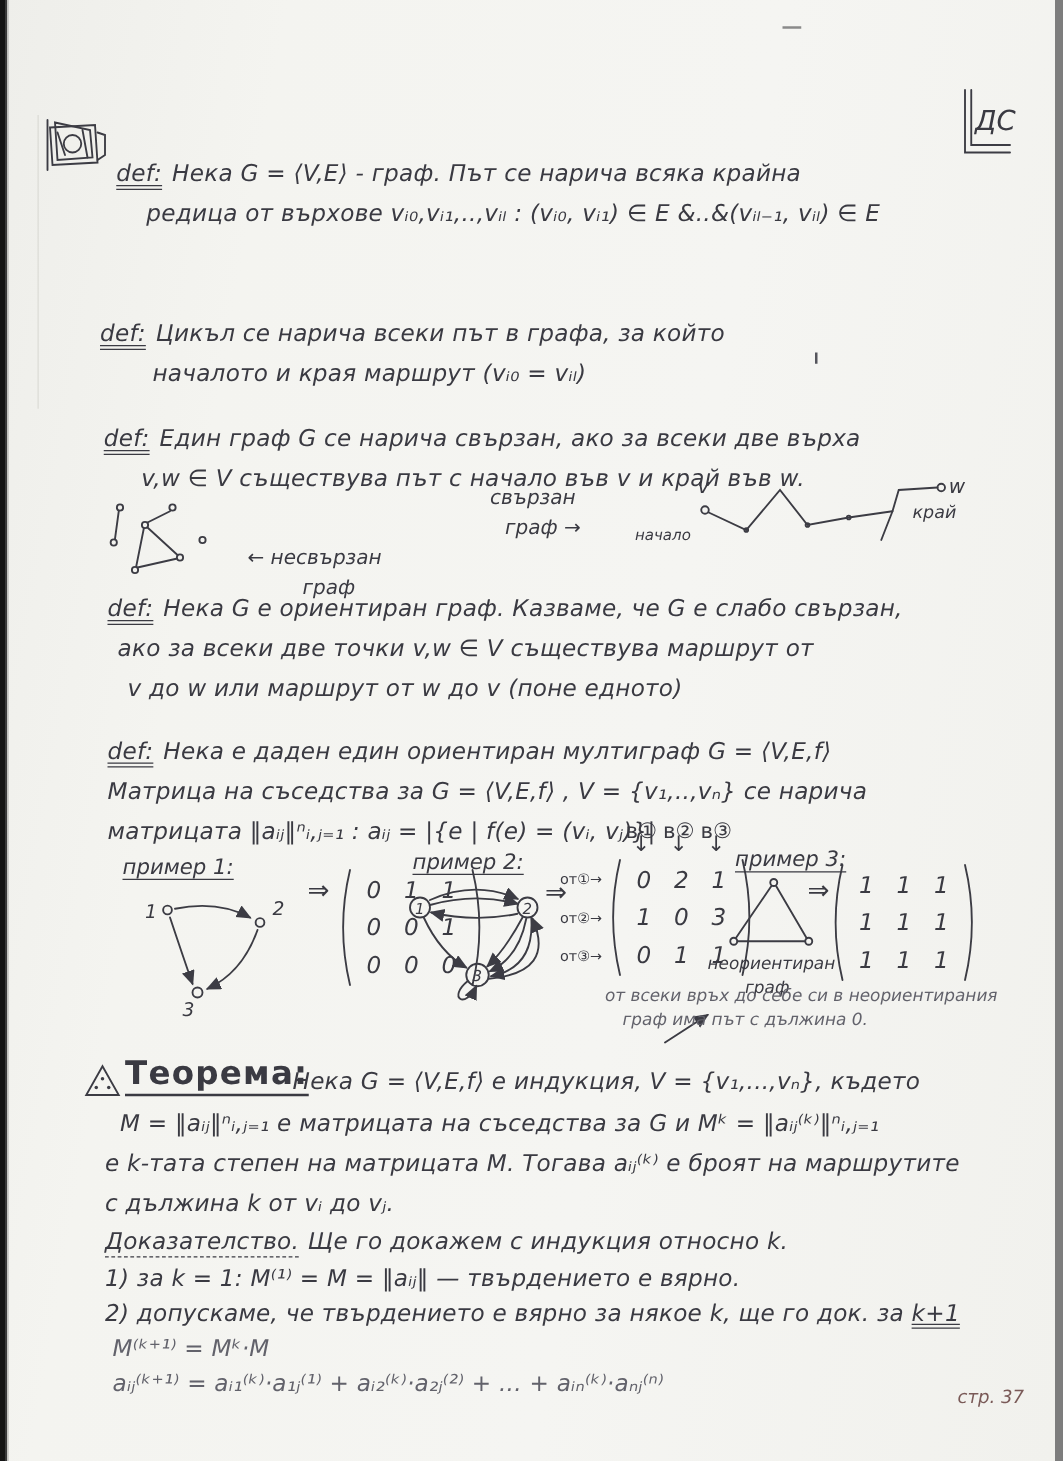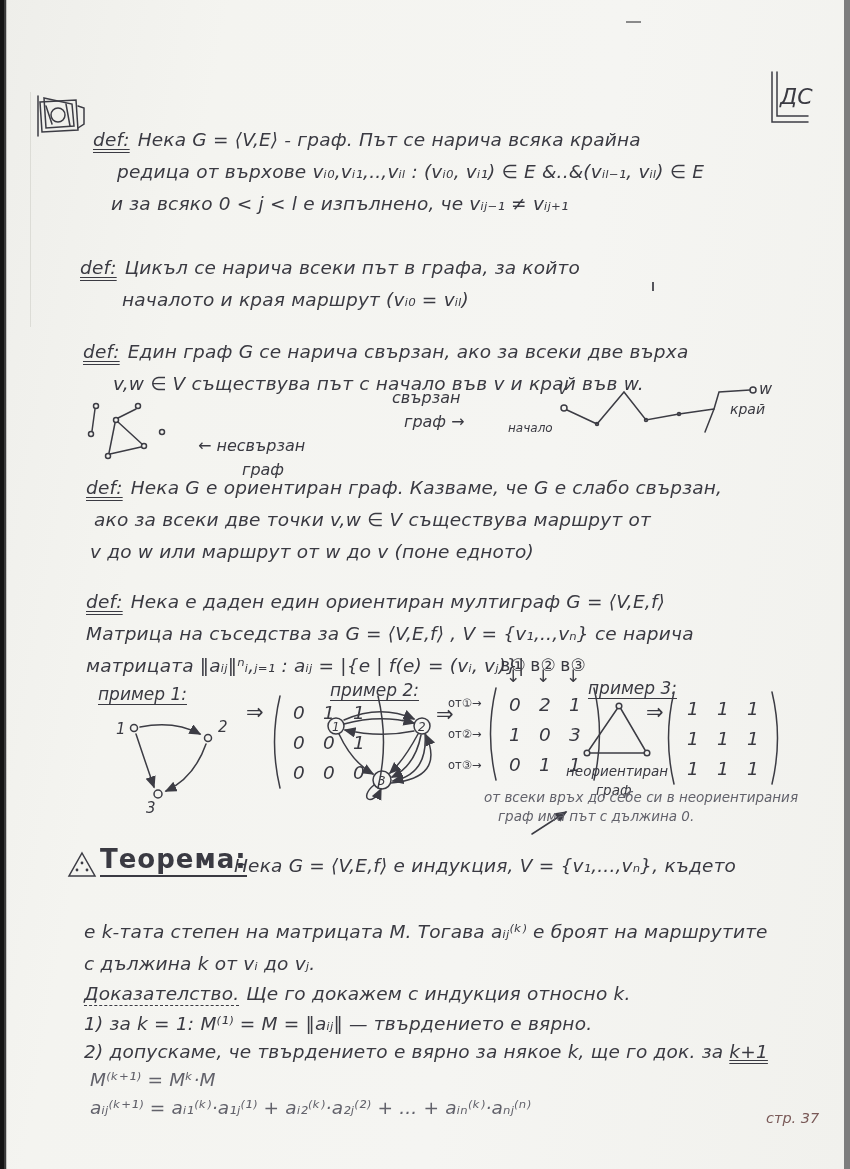--- a/index.html
+++ b/index.html
@@ -59,21 +59,20 @@
     <svg width="56" height="62" viewBox="0 0 56 62">
       <path class="ink" d="M12,4 L12,54 L48,54" stroke-width="2"></path>
       <path class="ink" d="M17,4 L17,48 L48,48" stroke-width="1.5"></path>
       <text x="20" y="36" font-size="22" font-style="normal">ДС</text>
     </svg>
   </div>
 
   <div class="block hw" style="left:93px;top:124px;">
     <div class="line"><span class="def-label">def:</span><span>Нека G = ⟨V,E⟩ - граф. Път се нарича всяка крайна</span></div>
     <div class="line" style="margin-left:24px;">редица от върхове vᵢ₀,vᵢ₁,..,vᵢₗ : (vᵢ₀, vᵢ₁) ∈ E &amp;..&amp;(vᵢₗ₋₁, vᵢₗ) ∈ E</div>
-    <div class="line" style="margin-left:18px;">и за всяко 0 &lt; j &lt; l е изпълнено, че vᵢⱼ₋₁ ≠ vᵢⱼ₊₁</div>
   </div>
 
   <div class="block hw" style="left:80px;top:252px;">
     <div class="line"><span class="def-label">def:</span><span>Цикъл се нарича всеки път в графа, за който</span></div>
     <div class="line" style="margin-left:42px;">началото и края маршрут (vᵢ₀ = vᵢₗ)</div>
   </div>
 
   <div class="block hw" style="left:83px;top:336px;">
     <div class="line"><span class="def-label">def:</span><span>Един граф G се нарича свързан, ако за всеки две върха</span></div>
     <div class="line" style="margin-left:30px;">v,w ∈ V съществува път с начало във v и край във w.</div>
@@ -109,21 +108,21 @@
     <circle class="ink" cx="207" cy="34" r="1.5" fill="#3c3c44"></circle>
     <path class="ink" d="M242,29 L233,52 M242,29 L247,12 L278,10"></path>
     <circle class="ink" cx="281" cy="10" r="3"></circle>
     <text x="287" y="14" font-size="16">w</text>
     <text x="258" y="34" font-size="14">край</text>
   </svg>
 
   <div class="block hw" style="left:86px;top:472px;">
     <div class="line"><span class="def-label">def:</span><span>Нека G е ориентиран граф. Казваме, че G е слабо свързан,</span></div>
     <div class="line" style="margin-left:8px;">ако за всеки две точки v,w ∈ V съществува маршрут от</div>
-    <div class="line" style="margin-left:4px;">v до w или маршрут от w до v (поне едното)</div>
+    <div class="line" style="margin-left:16px;">v до w или маршрут от w до v (поне едното)</div>
   </div>
 
   <div class="block hw" style="left:86px;top:586px;">
     <div class="line"><span class="def-label">def:</span><span>Нека е даден един ориентиран мултиграф G = ⟨V,E,f⟩</span></div>
     <div class="line">Матрица на съседства за G = ⟨V,E,f⟩ , V = {v₁,..,vₙ} се нарича</div>
     <div class="line">матрицата ‖aᵢⱼ‖ⁿᵢ,ⱼ₌₁ :  aᵢⱼ = |{e | f(e) = (vᵢ, vⱼ)}|</div>
   </div>
 
   <div class="block lbl-underline" style="left:98px;top:684px;font-size:17px;">пример 1:</div>
   <svg class="block" style="left:96px;top:708px;" width="140" height="108" viewBox="0 0 140 108">
@@ -263,20 +262,21 @@
   </div>
 
   <svg class="block" style="left:66px;top:850px;" width="32" height="30" viewBox="0 0 32 30">
     <path class="ink" d="M16,3 L29,26 L3,26 Z" stroke-width="1.8"></path>
     <circle class="inkfill" cx="11" cy="20" r="1.4"></circle>
       <circle class="inkfill" cx="16" cy="13" r="1.4"></circle>
       <circle class="inkfill" cx="21" cy="20" r="1.4"></circle>
   </svg>
   <div class="block theorem-head" style="left:100px;top:844px;">Теорема:</div>
   <div class="block hw" style="left:234px;top:850px;">Нека G = ⟨V,E,f⟩ е индукция, V = {v₁,...,vₙ}, където</div>
+  <div class="block hw" style="left:96px;top:884px;">M = ‖aᵢⱼ‖ⁿᵢ,ⱼ₌₁ е матрицата на съседства за G и Mᵏ = ‖aᵢⱼ⁽ᵏ⁾‖ⁿᵢ,ⱼ₌₁</div>
   <div class="block hw" style="left:84px;top:916px;">е k-тата степен на матрицата M. Тогава aᵢⱼ⁽ᵏ⁾ е броят на маршрутите</div>
   <div class="block hw" style="left:84px;top:948px;">с дължина k от vᵢ до vⱼ.</div>
 
   <div class="block hw" style="left:84px;top:978px;">
     <span class="proof-label">Доказателство.</span><span>Ще го докажем с индукция относно k.</span>
   </div>
   <div class="block hw" style="left:84px;top:1008px;">1) за k = 1: M⁽¹⁾ = M = ‖aᵢⱼ‖  —  твърдението е вярно.</div>
   <div class="block hw" style="left:84px;top:1036px;">
     <span>2) допускаме, че твърдението е вярно за някое k, ще го док. за </span><span class="k1-tail">k+1</span>
   </div>

